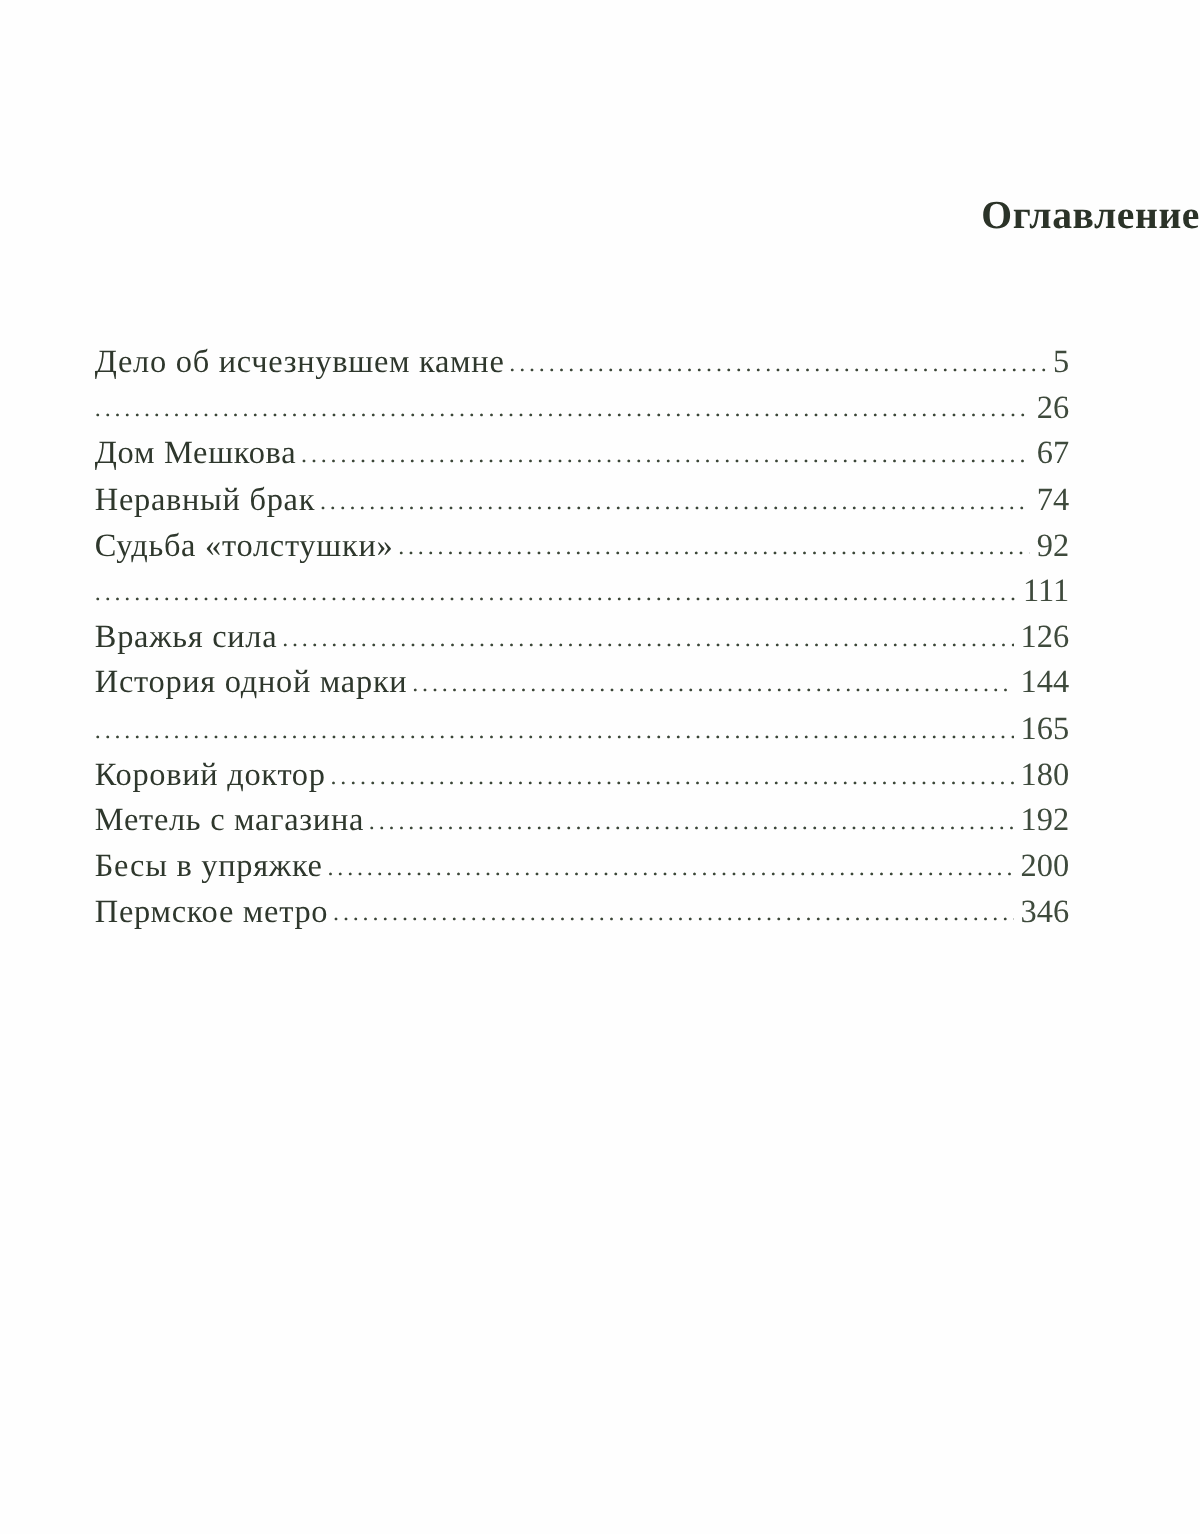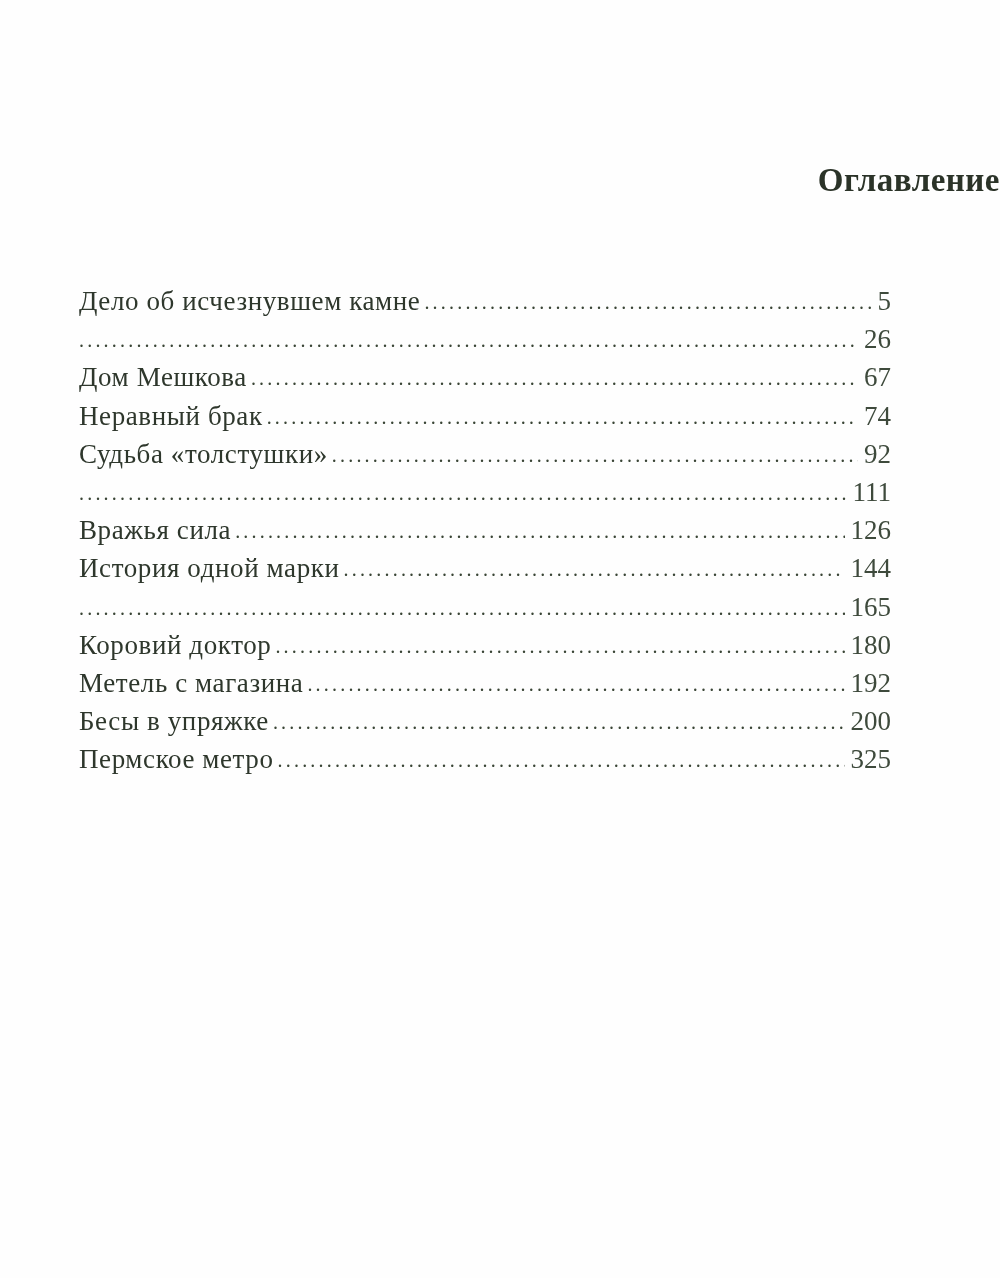--- a/index.html
+++ b/index.html
@@ -136,16 +136,16 @@
       <span class="toc-page">192</span>
     </li>
     <li class="toc-row">
       <span class="toc-title">Бесы в упряжке</span>
       <span class="toc-leader"></span>
       <span class="toc-page">200</span>
     </li>
     <li class="toc-row">
       <span class="toc-title">Пермское метро</span>
       <span class="toc-leader"></span>
-      <span class="toc-page">325</span>
+      <span class="toc-page">346</span>
     </li>
   </ul>
 </div>
 
 </body></html>

